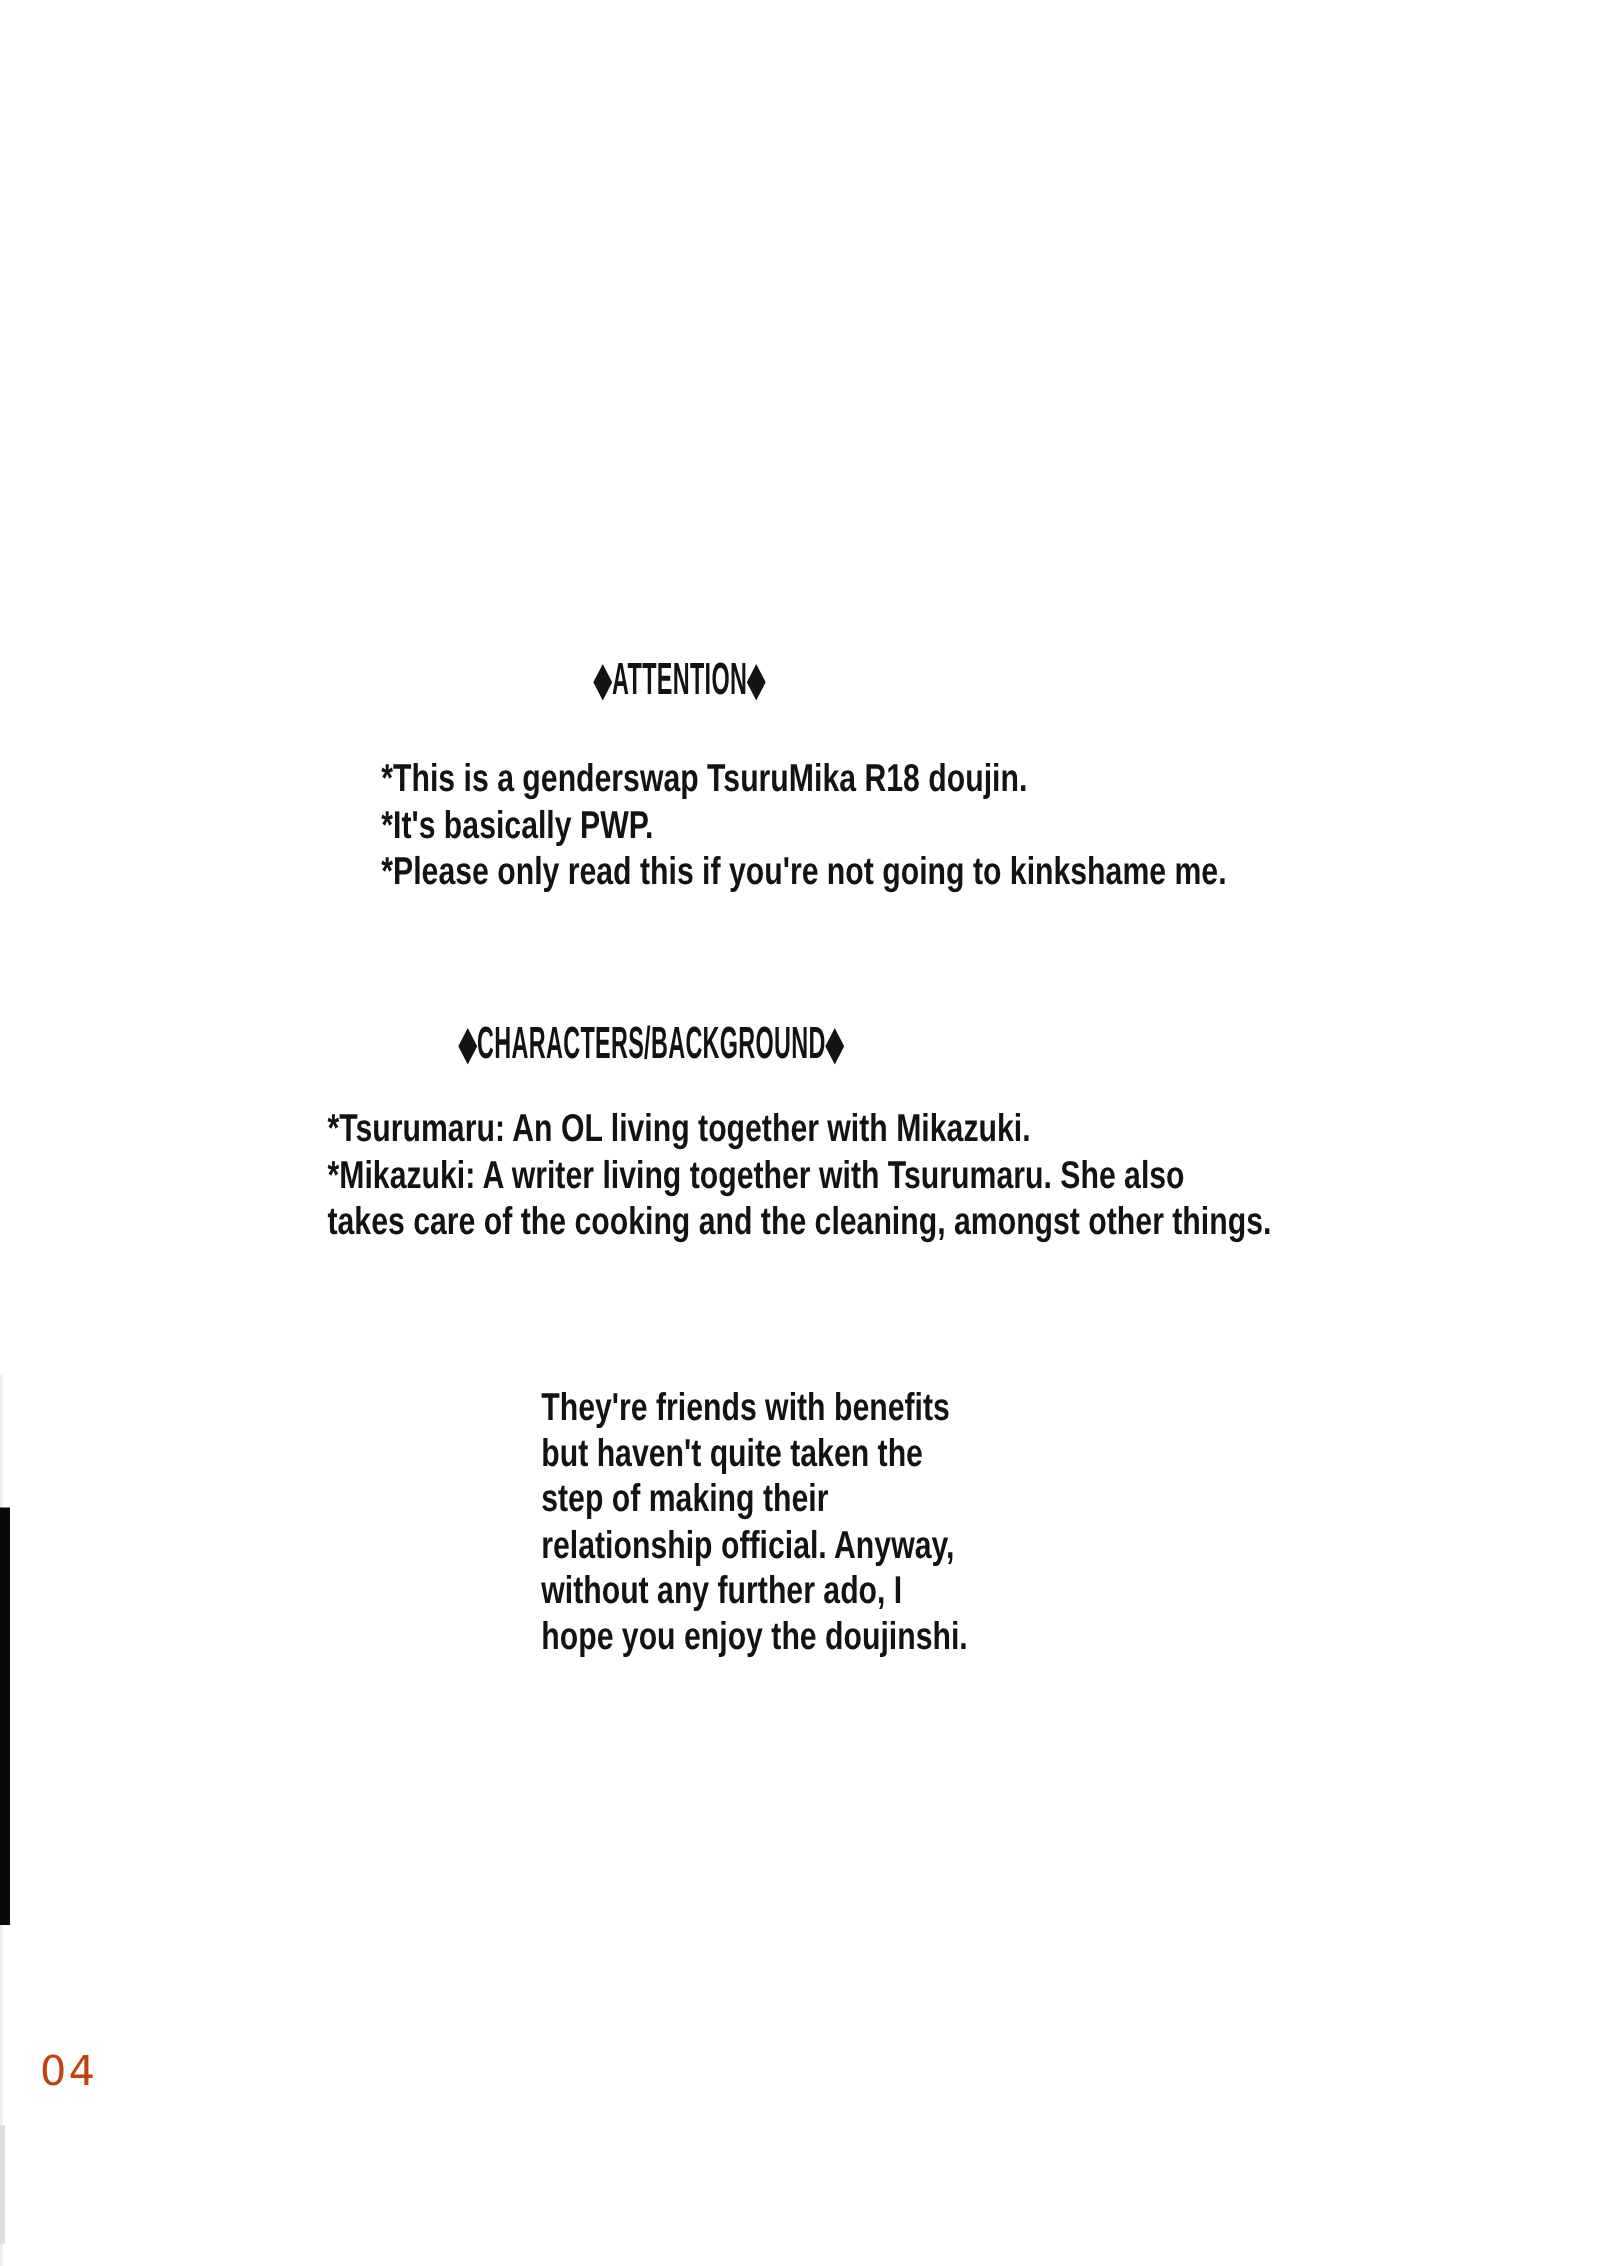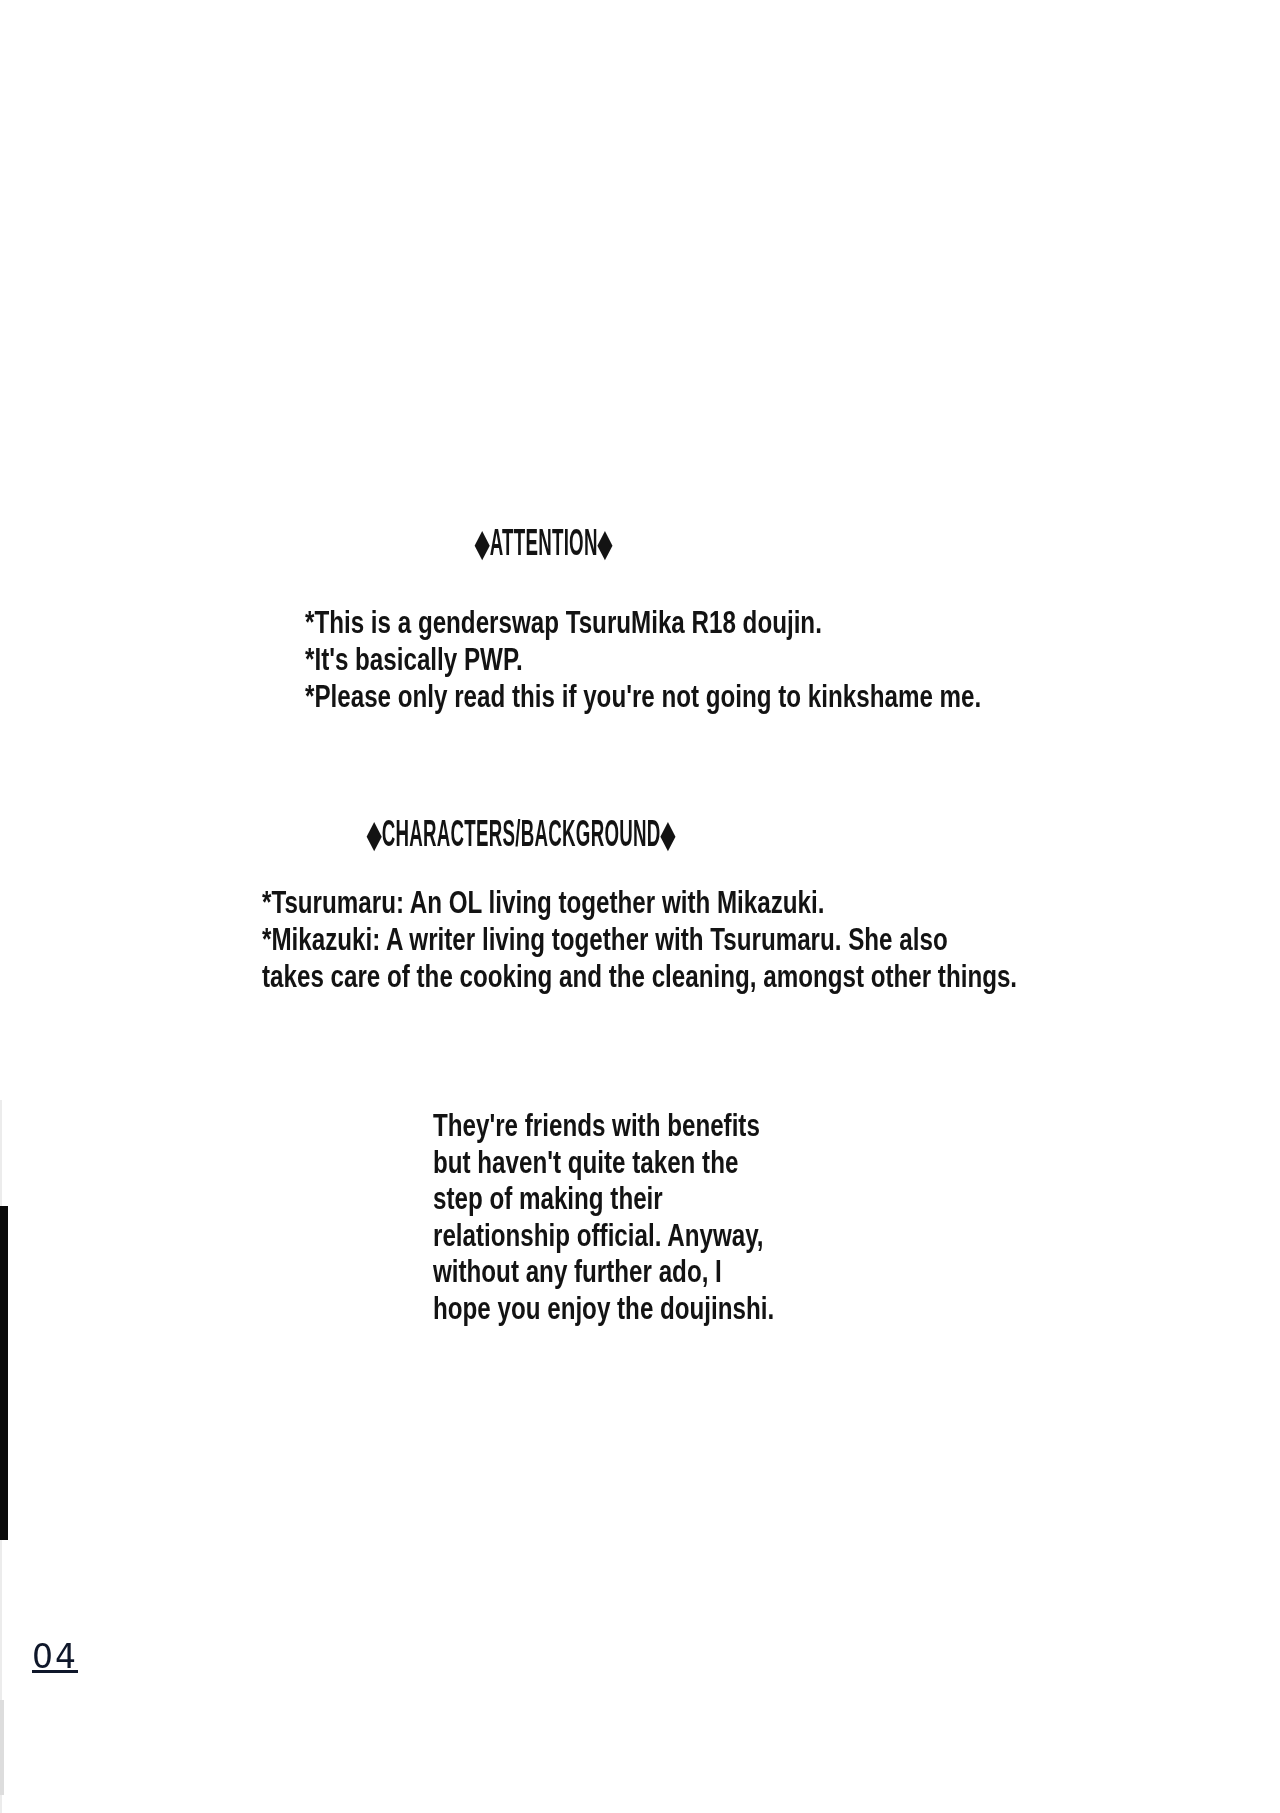--- a/index.html
+++ b/index.html
@@ -40,22 +40,21 @@
   }
   .closing div {
     line-height: 36.5px;
   }
   
   .pagenum {
     font-family: "DejaVu Sans", sans-serif;
     font-size: 33px;
     line-height: 33px;
     letter-spacing: 2px;
-    color: #0f172a;
-    text-decoration: underline;
+    color: #c2410c;
   }
   
   .scan-bar {
     left: 0; top: 1206px;
     width: 8px; height: 334px;
     background: #0a0a0a;
   }
   .scan-edge-line {
     left: 0; top: 1100px;
     width: 2px; height: 713px;

